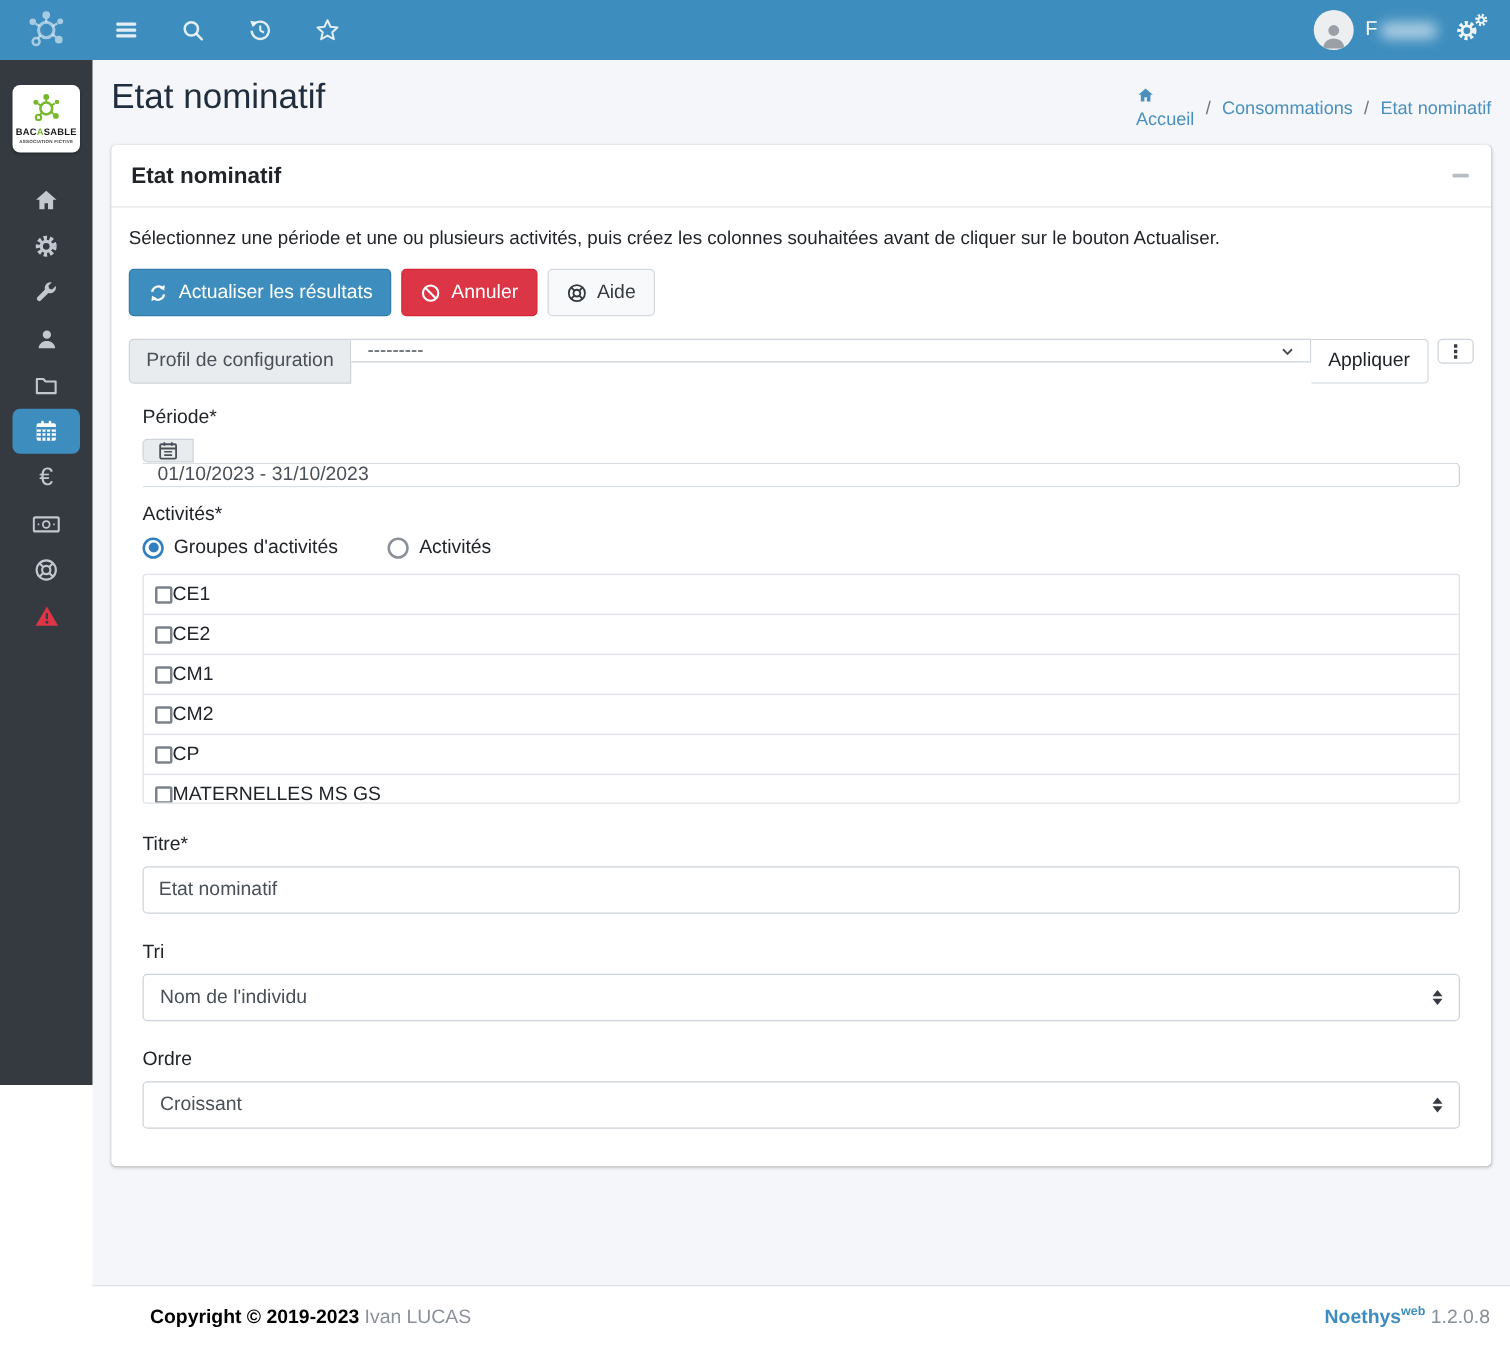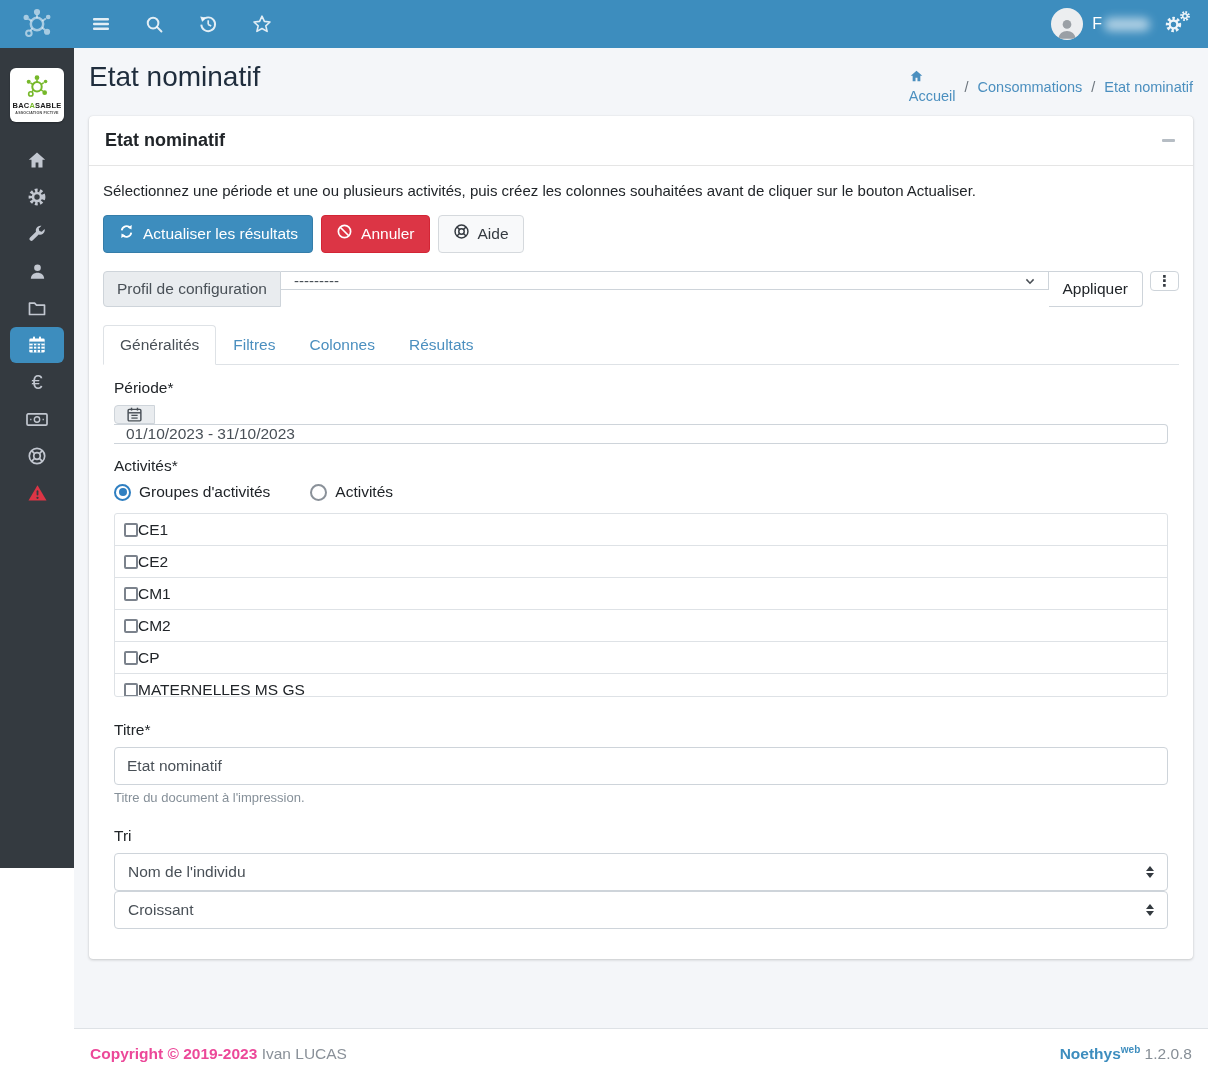--- a/index.html
+++ b/index.html
@@ -50,21 +50,21 @@
   .card{background:#fff;margin:0 15px;border-radius:4px;box-shadow:0 0 1px rgba(0,0,0,.12),0 1px 3px rgba(0,0,0,.18);}
   .card-header{display:flex;align-items:center;justify-content:space-between;padding:14px 16px;border-bottom:1px solid rgba(0,0,0,.1);}
   .card-title{font-size:18px;font-weight:bold;color:#212529;}
   .collapse-btn{width:18px;height:18px;display:flex;align-items:center;justify-content:center;cursor:pointer;}
   .collapse-btn .bar{width:13px;height:3px;background:#b6bdc4;border-radius:1px;}
   .card-body{padding:16px 14px 30px;}
 
   .lead-text{font-size:15px;margin-bottom:16px;color:#212529;}
 
   .btn-row{display:flex;gap:8px;margin-bottom:18px;}
-  .btn{display:inline-flex;gap:8px;font-size:15.5px;padding:7px 14px;border-radius:4px;border:1px solid transparent;cursor:pointer;line-height:22px;font-family:inherit;background:none;}
+  .btn{display:inline-flex;align-items:center;gap:8px;font-size:15.5px;padding:7px 14px;border-radius:4px;border:1px solid transparent;cursor:pointer;line-height:22px;font-family:inherit;background:none;}
   .btn-primary{background:var(--primary);border-color:#357da9;color:#fff;}
   .btn-danger{background:var(--danger);border-color:#d32535;color:#fff;}
   .btn-light{background:#f8f9fa;border-color:#d5d9dd;color:#343a40;}
 
   
   .profile-row{display:flex;align-items:flex-start;margin-bottom:18px;}
   .ig-label{background:#e9ecef;border:1px solid var(--border);border-radius:4px 0 0 4px;padding:8px 13px;font-size:15.5px;color:#495057;white-space:nowrap;}
   .ig-select{flex:1;border:1px solid var(--border);border-left:none;background:#fff;display:flex;align-items:center;justify-content:space-between;padding:0 10px 0 13px;color:#495057;cursor:pointer;}
   .ig-apply{border:1px solid var(--border);border-left:none;background:#fff;color:#212529;padding:8px 14px;font-size:15.5px;border-radius:0 4px 4px 0;cursor:pointer;font-family:inherit;}
   .ig-kebab{margin-left:7px;border:1px solid var(--border);background:#fff;border-radius:4px;width:29px;display:flex;align-items:center;justify-content:center;color:#343a40;font-size:15px;cursor:pointer;font-weight:bold;}
@@ -95,21 +95,21 @@
   .help-text{font-size:13px;color:#869099;margin-top:5px;}
 
   .fake-select{width:100%;height:38px;border:1px solid var(--border);border-radius:4px;display:flex;align-items:center;justify-content:space-between;padding:0 13px;font-size:15.5px;color:#495057;background:#fff;cursor:pointer;}
   .updown{display:flex;flex-direction:column;gap:2px;}
   .updown .up{width:0;height:0;border-left:4px solid transparent;border-right:4px solid transparent;border-bottom:5px solid #343a40;}
   .updown .down{width:0;height:0;border-left:4px solid transparent;border-right:4px solid transparent;border-top:5px solid #343a40;}
 
   
   .main-footer{margin-left:74px;height:50px;background:#fff;border-top:1px solid var(--border_light);display:flex;align-items:center;justify-content:space-between;padding:0 16px;font-size:15.5px;}
   .copy-left{color:#8a9199;}
-  .copy-left b{color:#ec4899;}
+  .copy-left b{color:#000000;margin-left:30px;}
   .brand-right{color:#868e96;}
   .brand-right a{color:var(--primary);font-weight:bold;text-decoration:none;cursor:pointer;}
   .brand-right sup{font-size:10px;}
 </style>
 </head>
 <body>
 
 <nav class="navbar">
   <div class="navbar-logo">
     <svg width="34" height="34" viewBox="0 0 44 44" fill="none" stroke="currentColor">
@@ -336,26 +336,20 @@
           <svg width="16" height="16" viewBox="0 0 20 20" fill="none" stroke="#4a4f55" stroke-width="1.9">
             <polyline points="5.5,8 10,12.7 14.5,8"></polyline>
           </svg>
         </div>
         <button class="ig-apply">Appliquer</button>
         <div class="ig-kebab">
             <span>⋮</span>
           </div>
       </div>
 
-      <div class="tabs">
-        <div class="tab active">Généralités</div>
-        <div class="tab">Filtres</div>
-        <div class="tab">Colonnes</div>
-        <div class="tab">Résultats</div>
-      </div>
 
       <div class="tabpane">
         <label class="form-label">Période*</label>
         <div class="date-group">
           <div class="date-prepend">
             <svg width="17" height="17" viewBox="0 0 20 20" fill="none" stroke="currentColor">
               <rect x="2.5" y="4" width="15" height="13.5" rx="1.2" stroke-width="1.7"></rect>
               <line x1="2.5" y1="8" x2="17.5" y2="8" stroke-width="1.7"></line>
               <line x1="6.5" y1="2" x2="6.5" y2="5.4" stroke-width="1.7"></line>
                 <line x1="13.5" y1="2" x2="13.5" y2="5.4" stroke-width="1.7"></line>
@@ -400,31 +394,31 @@
               <span>CP</span>
             </div>
           <div class="check-row">
               <span class="checkbox"></span>
               <span>MATERNELLES MS GS</span>
             </div>
         </div>
 
         <label class="form-label" style="margin-top:24px">Titre*</label>
         <input class="text-input" type="text" value="Etat nominatif" style="">
-        <div class="help-text">Titre du document à l'impression.</div>
 
         <label class="form-label" style="margin-top:22px">Tri</label>
         <div class="fake-select">
           <span>Nom de l'individu</span>
           <span class="updown">
               <span class="up"></span>
               <span class="down"></span>
             </span>
         </div>
 
+        <label class="form-label" style="margin-top:22px">Ordre</label>
         <div class="fake-select">
           <span>Croissant</span>
           <span class="updown">
               <span class="up"></span>
               <span class="down"></span>
             </span>
         </div>
       </div>
     </div>
   </div>

